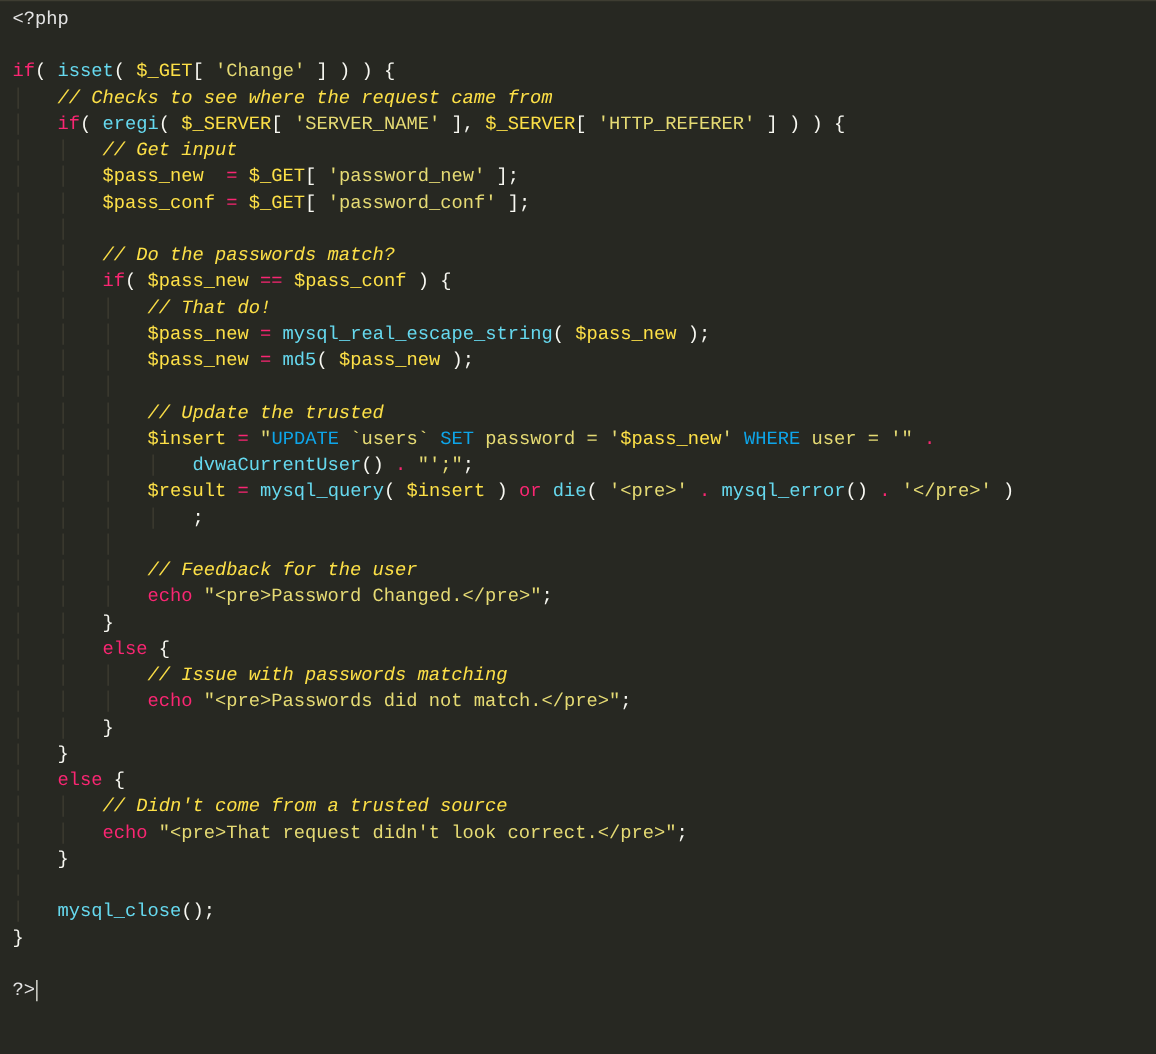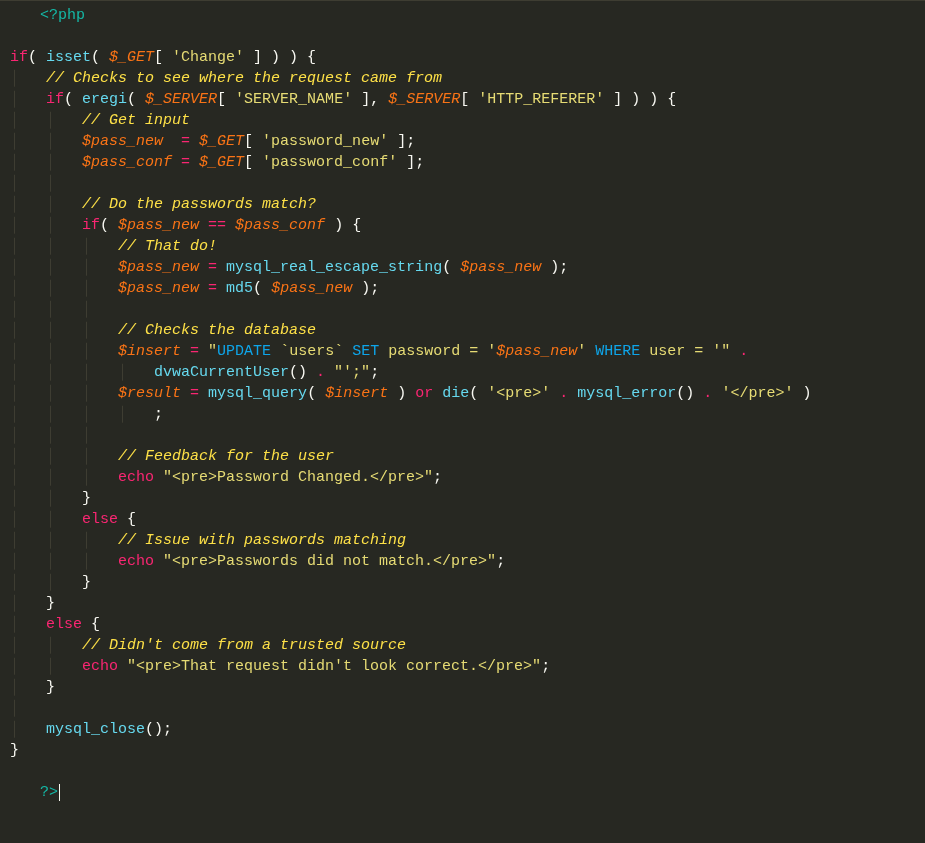--- a/index.html
+++ b/index.html
@@ -17,24 +17,24 @@
     margin: 0;
     padding: 4px 10px 10px 10px;
     font-family: Consolas, "Courier New", monospace;
     font-size: 15px;
     line-height: 21px;
     color: #f8f8f2;
     white-space: pre;
     tab-size: 4;
   }
   
-  .tok-tag      { color: #14b8a6; margin-left: 30px; }           
+  .tok-tag      { color: #e5e5e5; }           
   .tok-kw       { color: #f92672; }           
   .tok-fn       { color: #66d9ef; }           
-  .tok-var      { color: #f97316; font-style: italic; }           
+  .tok-var      { color: #fde047; }           
   .tok-str      { color: #e6db74; }           
   .tok-cmt      { color: #fde047; font-style: italic; }
   .tok-op       { color: #f92672; }           
   .tok-sql      { color: #0ea5e9; }           
   .tok-punc     { color: #f8f8f2; }
   .indent-guide { color: #3e3d32; }           
   .cursor {
     display: inline-block;
     width: 1px;
     height: 17px;
@@ -54,21 +54,21 @@
 <span class="indent-guide">│   │   </span><span class="tok-cmt">// Get input</span>
 <span class="indent-guide">│   │   </span><span class="tok-var">$pass_new</span><span class="tok-punc">  </span><span class="tok-op">=</span><span class="tok-punc"> </span><span class="tok-var">$_GET</span><span class="tok-punc">[ </span><span class="tok-str">'password_new'</span><span class="tok-punc"> ];</span>
 <span class="indent-guide">│   │   </span><span class="tok-var">$pass_conf</span><span class="tok-punc"> </span><span class="tok-op">=</span><span class="tok-punc"> </span><span class="tok-var">$_GET</span><span class="tok-punc">[ </span><span class="tok-str">'password_conf'</span><span class="tok-punc"> ];</span>
 <span class="indent-guide">│   │   </span>
 <span class="indent-guide">│   │   </span><span class="tok-cmt">// Do the passwords match?</span>
 <span class="indent-guide">│   │   </span><span class="tok-kw">if</span><span class="tok-punc">( </span><span class="tok-var">$pass_new</span><span class="tok-punc"> </span><span class="tok-op">==</span><span class="tok-punc"> </span><span class="tok-var">$pass_conf</span><span class="tok-punc"> ) {</span>
 <span class="indent-guide">│   │   │   </span><span class="tok-cmt">// That do!</span>
 <span class="indent-guide">│   │   │   </span><span class="tok-var">$pass_new</span><span class="tok-punc"> </span><span class="tok-op">=</span><span class="tok-punc"> </span><span class="tok-fn">mysql_real_escape_string</span><span class="tok-punc">( </span><span class="tok-var">$pass_new</span><span class="tok-punc"> );</span>
 <span class="indent-guide">│   │   │   </span><span class="tok-var">$pass_new</span><span class="tok-punc"> </span><span class="tok-op">=</span><span class="tok-punc"> </span><span class="tok-fn">md5</span><span class="tok-punc">( </span><span class="tok-var">$pass_new</span><span class="tok-punc"> );</span>
 <span class="indent-guide">│   │   │   </span>
-<span class="indent-guide">│   │   │   </span><span class="tok-cmt">// Checks the database</span>
+<span class="indent-guide">│   │   │   </span><span class="tok-cmt">// Update the trusted</span>
 <span class="indent-guide">│   │   │   </span><span class="tok-var">$insert</span><span class="tok-punc"> </span><span class="tok-op">=</span><span class="tok-punc"> </span><span class="tok-str">"</span><span class="tok-sql">UPDATE</span><span class="tok-str"> </span><span class="tok-str">`users`</span><span class="tok-str"> </span><span class="tok-sql">SET</span><span class="tok-str"> password = '</span><span class="tok-var">$pass_new</span><span class="tok-str">' </span><span class="tok-sql">WHERE</span><span class="tok-str"> user = '"</span><span class="tok-punc"> </span><span class="tok-op">.</span>
 <span class="indent-guide">│   │   │   │   </span><span class="tok-fn">dvwaCurrentUser</span><span class="tok-punc">() </span><span class="tok-op">.</span><span class="tok-punc"> </span><span class="tok-str">"';"</span><span class="tok-punc">;</span>
 <span class="indent-guide">│   │   │   </span><span class="tok-var">$result</span><span class="tok-punc"> </span><span class="tok-op">=</span><span class="tok-punc"> </span><span class="tok-fn">mysql_query</span><span class="tok-punc">( </span><span class="tok-var">$insert</span><span class="tok-punc"> ) </span><span class="tok-kw">or</span><span class="tok-punc"> </span><span class="tok-fn">die</span><span class="tok-punc">( </span><span class="tok-str">'&lt;pre&gt;'</span><span class="tok-punc"> </span><span class="tok-op">.</span><span class="tok-punc"> </span><span class="tok-fn">mysql_error</span><span class="tok-punc">() </span><span class="tok-op">.</span><span class="tok-punc"> </span><span class="tok-str">'&lt;/pre&gt;'</span><span class="tok-punc"> )</span>
 <span class="indent-guide">│   │   │   │   </span><span class="tok-punc">;</span>
 <span class="indent-guide">│   │   │   </span>
 <span class="indent-guide">│   │   │   </span><span class="tok-cmt">// Feedback for the user</span>
 <span class="indent-guide">│   │   │   </span><span class="tok-kw">echo</span><span class="tok-punc"> </span><span class="tok-str">"&lt;pre&gt;Password Changed.&lt;/pre&gt;"</span><span class="tok-punc">;</span>
 <span class="indent-guide">│   │   </span><span class="tok-punc">}</span>
 <span class="indent-guide">│   │   </span><span class="tok-kw">else</span><span class="tok-punc"> {</span>
 <span class="indent-guide">│   │   │   </span><span class="tok-cmt">// Issue with passwords matching</span>

